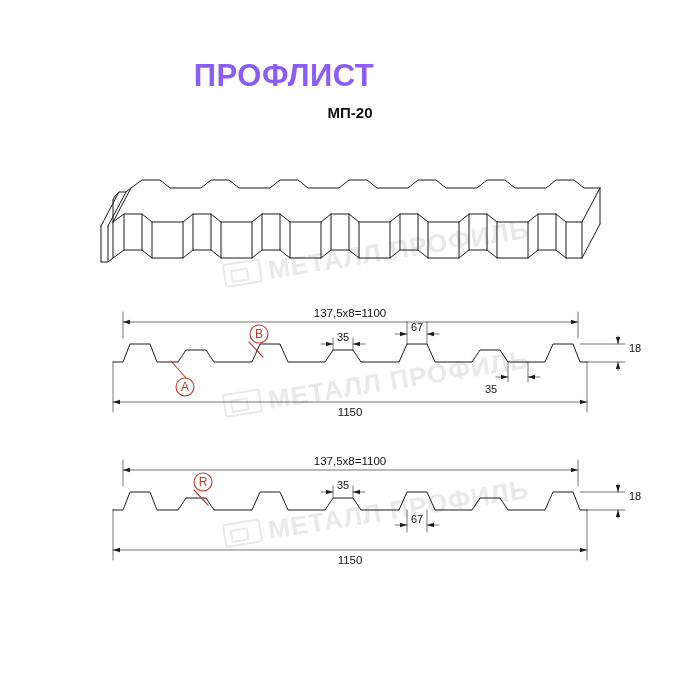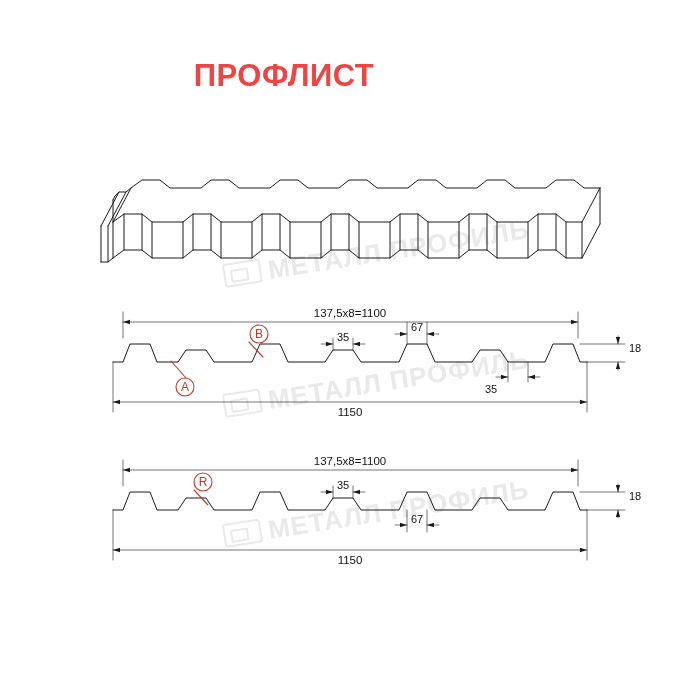--- a/index.html
+++ b/index.html
@@ -23,21 +23,21 @@
   }
   .title {
     position: absolute;
     top: 58px;
     left: 0;
     width: 568px;
     text-align: center;
     font-size: 31px;
     font-weight: bold;
     letter-spacing: 0.5px;
-    color: #ef4444;
+    color: #8b5cf6;
   }
   .subtitle {
     position: absolute;
     top: 104px;
     left: 0;
     width: 700px;
     text-align: center;
     font-size: 15px;
     font-weight: bold;
     color: #111;
@@ -103,20 +103,21 @@
     fill: #c0392b;
     font-weight: normal;
   }
 </style>
 </head>
 <body>
 
 <div class="page">
 
   <div class="title">ПРОФЛИСТ</div>
+  <div class="subtitle">МП-20</div>
 
   <div class="wm" style="left:222px; top:238px;">
     <span class="wmbox"></span><span>МЕТАЛЛ ПРОФИЛЬ</span>
   </div>
   <div class="wm" style="left:222px; top:368px;">
     <span class="wmbox"></span><span>МЕТАЛЛ ПРОФИЛЬ</span>
   </div>
   <div class="wm" style="left:222px; top:498px;">
     <span class="wmbox"></span><span>МЕТАЛЛ ПРОФИЛЬ</span>
   </div>

